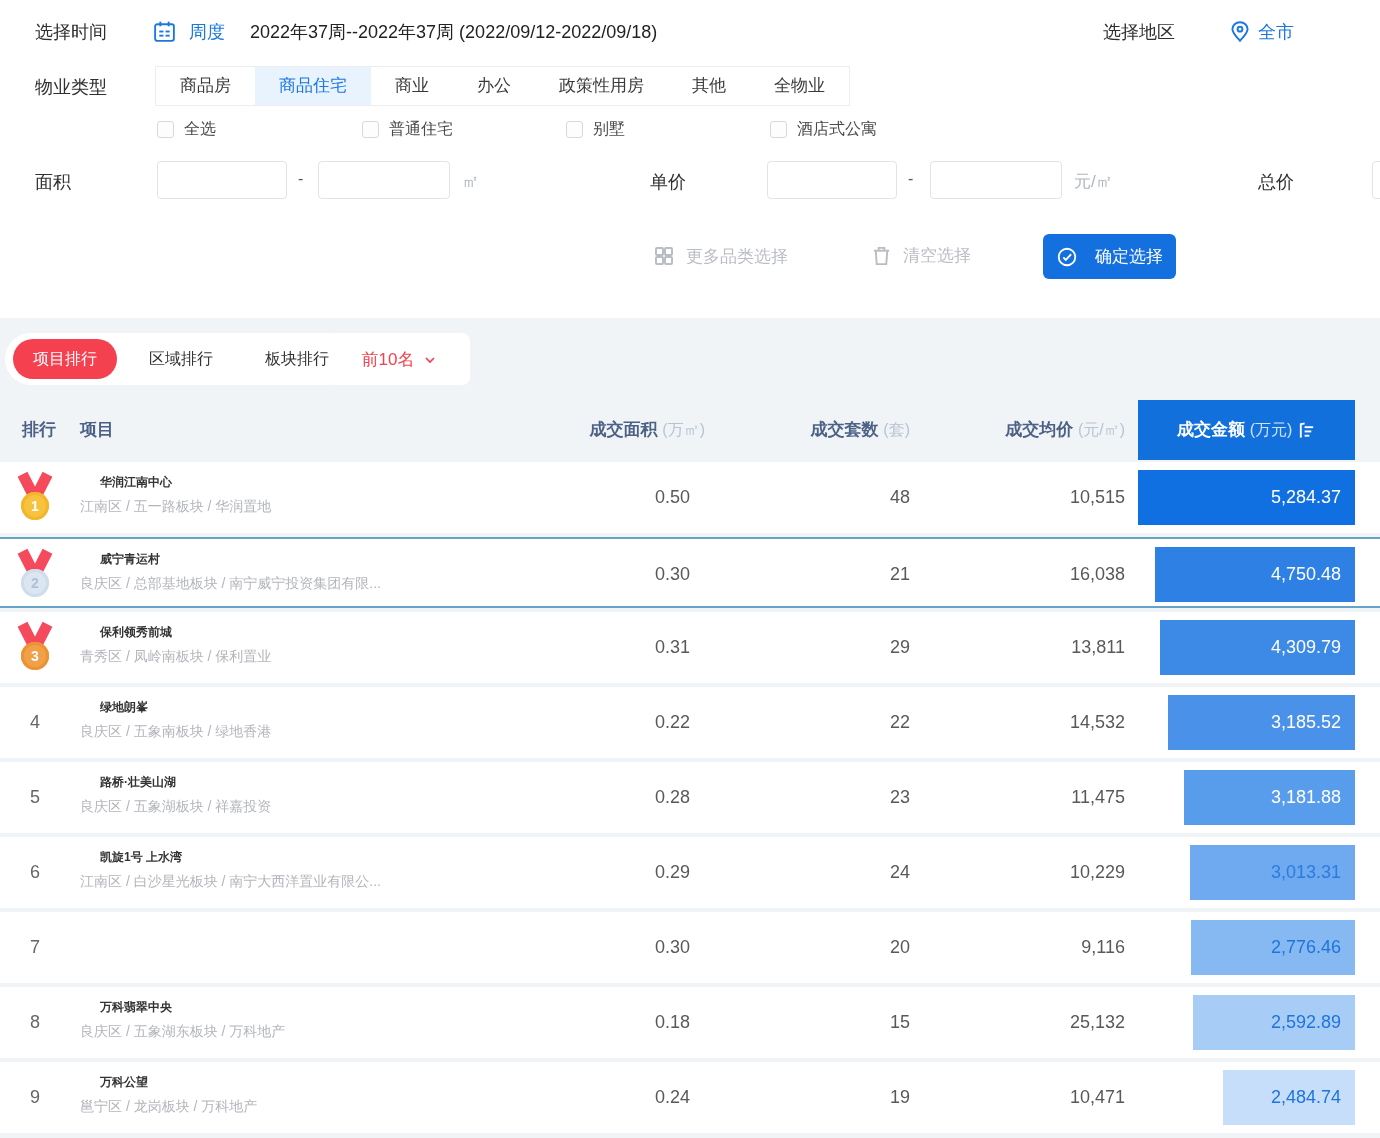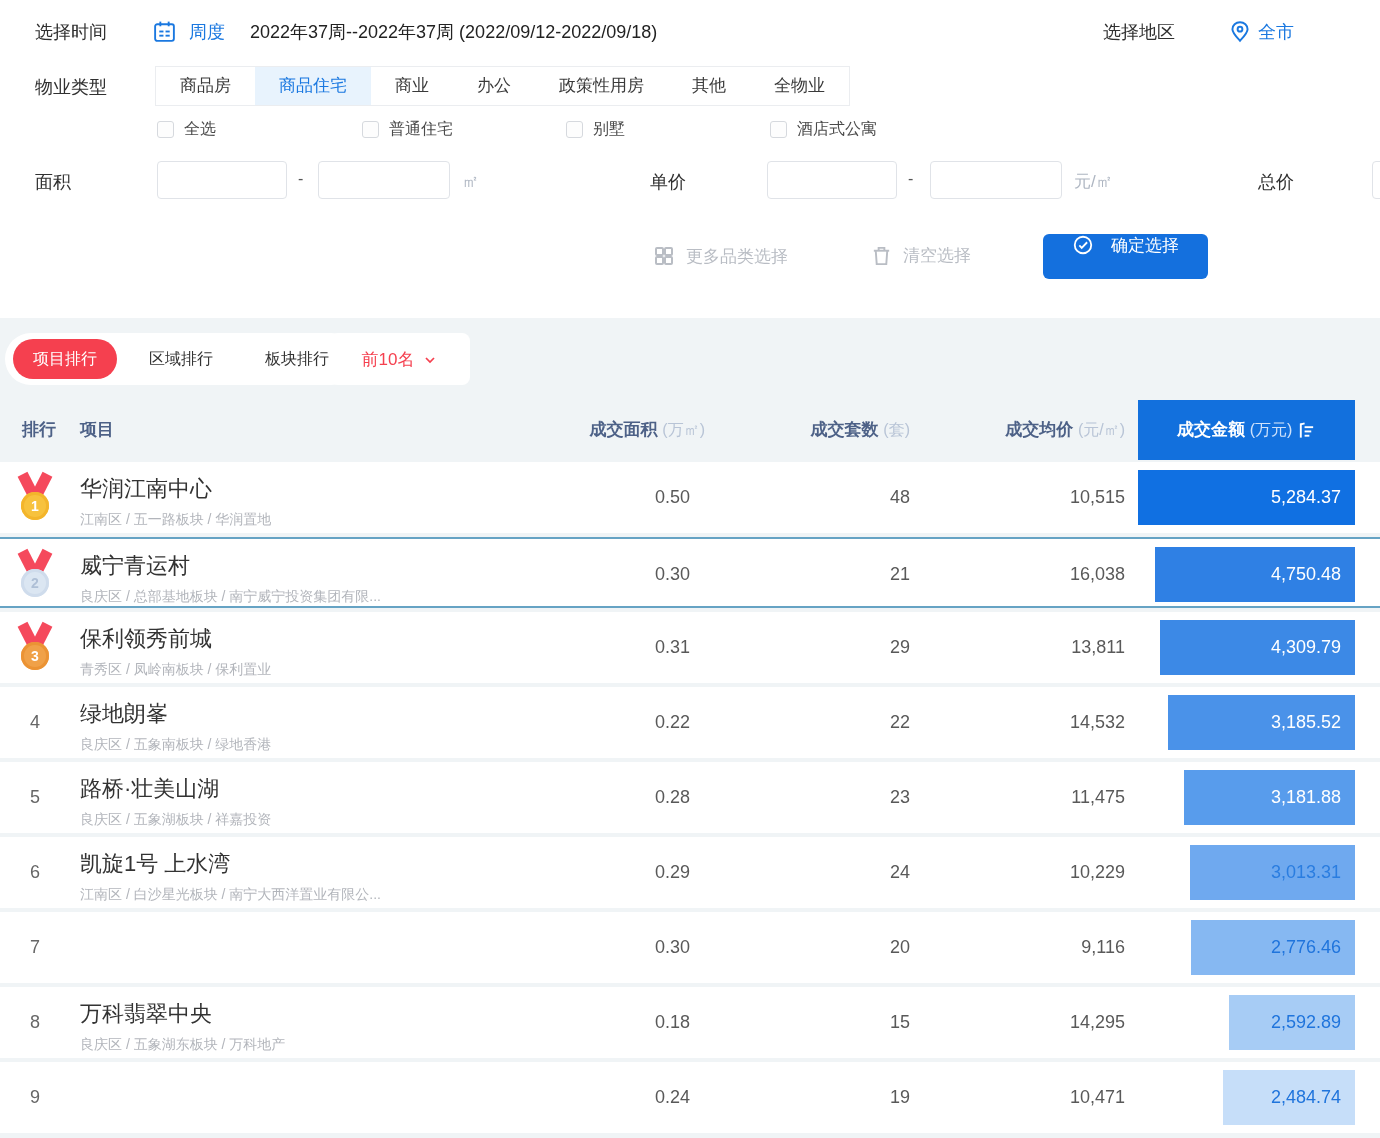--- a/index.html
+++ b/index.html
@@ -27,21 +27,21 @@
   .cb-box { width:17px; height:17px; border:1px solid #d6d9de; border-radius:3px; background:#fdfdfd; }
   .cb-label { font-size:16px; color:#4a4a4a; }
 
   
   .rng-input { position:absolute; height:38px; border:1px solid #e0e3e8; border-radius:4px; background:#fff; font-size:15px; padding:0 10px; color:#333; outline:none; }
   .dash { position:absolute; font-size:16px; color:#555; }
   .unit { position:absolute; font-size:17px; color:#aeb6c2; }
 
   
   .ghost-btn { position:absolute; display:flex; align-items:center; gap:10px; color:#b9bdc4; font-size:17px; cursor:pointer; }
-  #confirm-btn { position:absolute; left:1043px; top:234px; width:165px; height:45px; background:#1470de; border:none; border-radius:6px; color:#fff; font-size:17px; display:flex; align-items:flex-start; justify-content:center; gap:17px; cursor:pointer; font-family:inherit; }
+  #confirm-btn { position:absolute; left:1043px; top:234px; width:133px; height:45px; background:#1470de; border:none; border-radius:6px; color:#fff; font-size:17px; display:flex; align-items:center; justify-content:center; gap:17px; cursor:pointer; font-family:inherit; }
 
   
   #rank-section { position:absolute; left:0; top:318px; width:1380px; height:820px; background:#f0f4f6; overflow:hidden; }
 
   #rank-tabs { position:absolute; left:5px; top:15px; background:#fff; border-radius:28px; padding:6px 8px; display:inline-flex; align-items:center; gap:12px; }
   .rtab { padding:0 20px; height:40px; line-height:40px; font-size:16px; color:#333; border-radius:20px; cursor:pointer; white-space:nowrap; }
   .rtab.active { background:#f5404f; color:#fff; }
 
   #top-filter { position:absolute; left:330px; top:15px; width:140px; height:52px; background:#fff; border-radius:8px; display:flex; align-items:center; justify-content:center; gap:8px; cursor:pointer; }
   #top-filter .tf-text { color:#f5404f; font-size:17px; }
@@ -65,21 +65,21 @@
   .medal { position:absolute; left:17px; top:11px; width:36px; height:49px; }
   .medal .arm { position:absolute; top:0; width:11px; height:22px; background:#f5495c; }
   .medal .arm.l { left:5px; transform:rotate(-27deg); }
   .medal .arm.r { right:5px; transform:rotate(27deg); }
   .medal .coin { position:absolute; left:4px; bottom:2px; width:28px; height:28px; border-radius:50%; display:flex; align-items:center; justify-content:center; font-size:14px; font-weight:bold; }
   .medal-gold .coin { background:#f7c23d; color:#fff; box-shadow:inset 0 0 0 3px #f3b52b; }
   .medal-silver .coin { background:#dbe6f2; color:#aebfd6; box-shadow:inset 0 0 0 3px #cfdcec; }
   .medal-bronze .coin { background:#f0a148; color:#fff; box-shadow:inset 0 0 0 3px #eb9334; }
 
   .proj { position:absolute; left:80px; top:12px; }
-  .proj-name { font-size:22px; font-weight:normal; color:#333; }
+  .proj-name { font-size:12px; font-weight:bold; color:#333;margin-left:20px; }
   .proj-path { margin-top:7px; font-size:14px; color:#b2b5bb; }
 
   .ncell { position:absolute; top:0; height:71px; line-height:71px; font-size:18px; color:#595959; text-align:right; }
   .nc-area { right:690px; } .nc-units { right:470px; } .nc-price { right:255px; }
 
   .bar { position:absolute; top:8px; right:25px; height:55px; line-height:55px; text-align:right; padding-right:14px; font-size:18px; }
 </style>
 </head>
 <body>
 
@@ -314,25 +314,29 @@
           <div class="bar" style="width: 164px; background: rgb(134, 184, 242); color: rgb(31, 116, 220);">2,776.46</div>
         </div>
         <div class="row">
           <div class="rank-num">8</div>
           <div class="proj">
             <div class="proj-name">万科翡翠中央</div>
             <div class="proj-path">良庆区 / 五象湖东板块 / 万科地产</div>
           </div>
           <div class="ncell nc-area">0.18</div>
           <div class="ncell nc-units">15</div>
-          <div class="ncell nc-price">14,295</div>
-          <div class="bar" style="width: 126px; background: rgb(167, 204, 245); color: rgb(31, 116, 220);">2,592.89</div>
+          <div class="ncell nc-price">25,132</div>
+          <div class="bar" style="width: 162px; background: rgb(167, 204, 245); color: rgb(31, 116, 220);">2,592.89</div>
         </div>
         <div class="row">
           <div class="rank-num">9</div>
+          <div class="proj">
+            <div class="proj-name">万科公望</div>
+            <div class="proj-path">邕宁区 / 龙岗板块 / 万科地产</div>
+          </div>
           <div class="ncell nc-area">0.24</div>
           <div class="ncell nc-units">19</div>
           <div class="ncell nc-price">10,471</div>
           <div class="bar" style="width: 132px; background: rgb(198, 222, 249); color: rgb(31, 116, 220);">2,484.74</div>
         </div>
       </div>
   </div>
 </div>
 
 </body></html>

